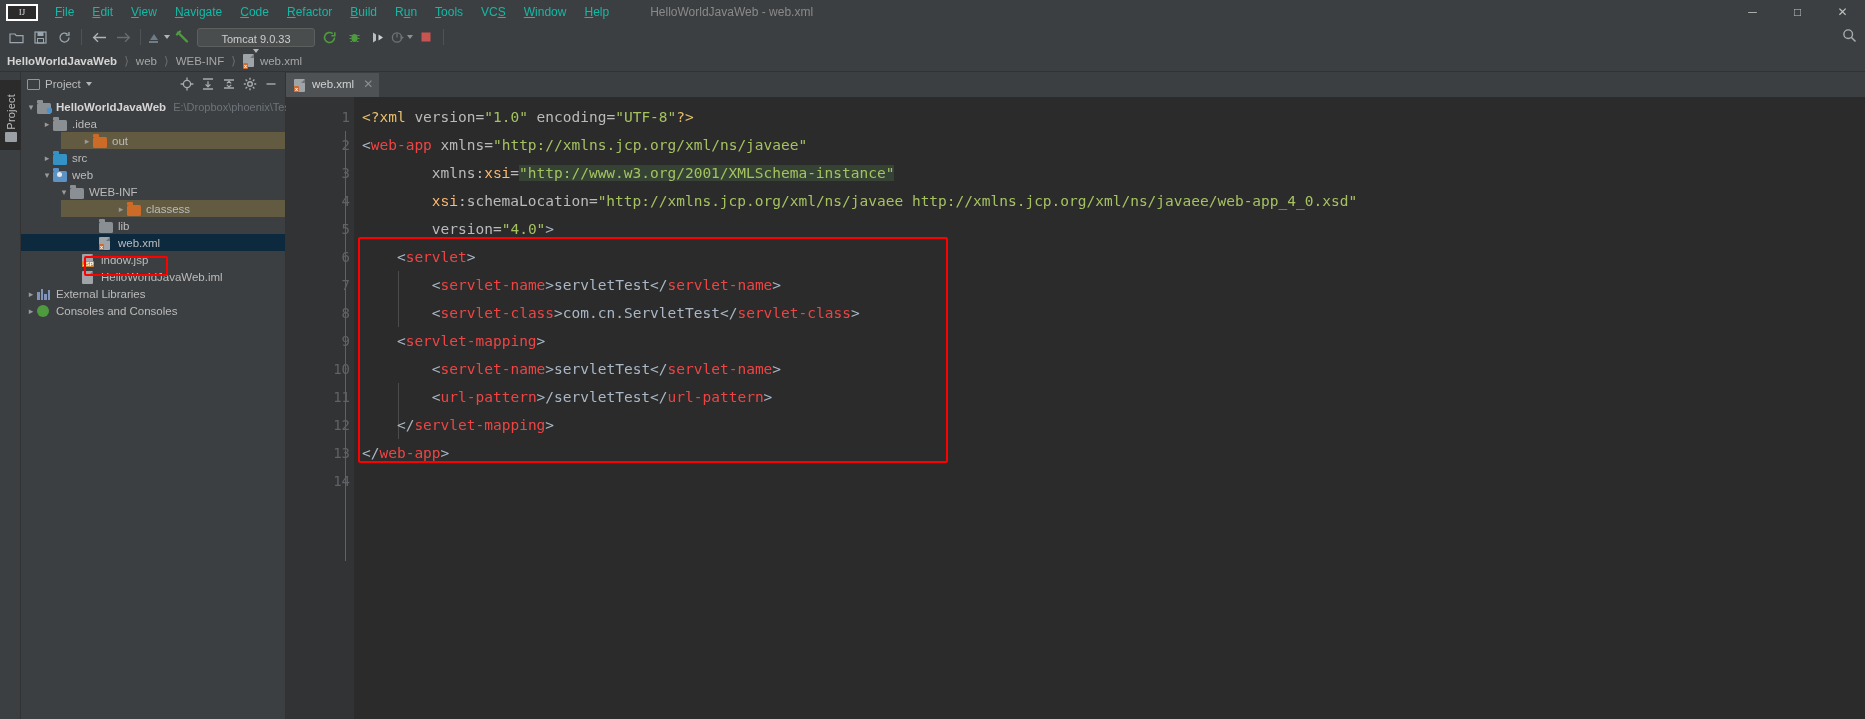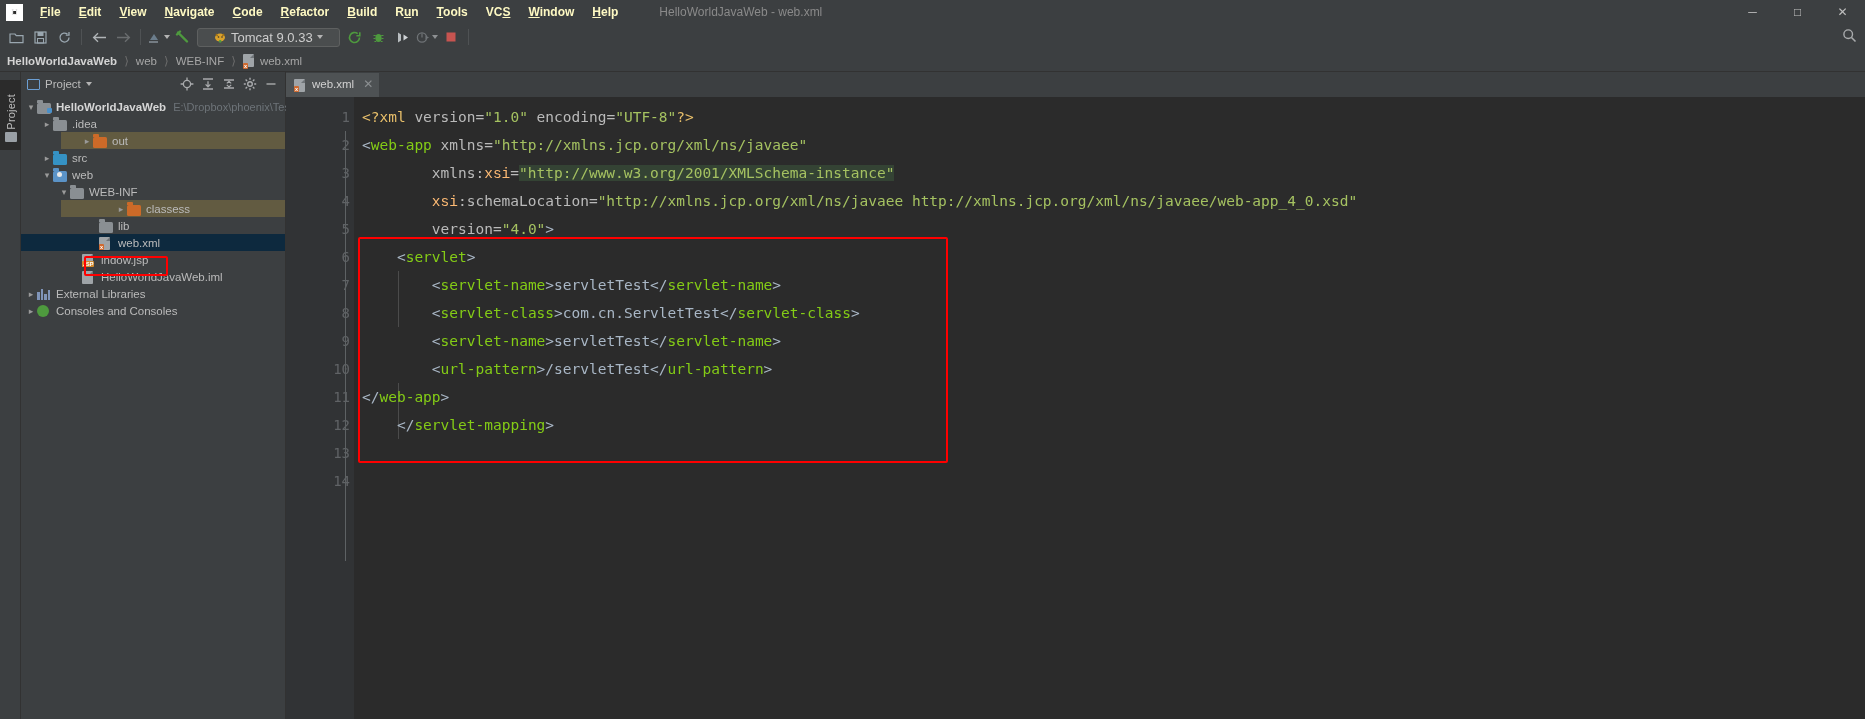--- a/index.html
+++ b/index.html
@@ -12,31 +12,31 @@
   body { position: relative; }
 
   
   .titlebar {
     height: 24px; background: #3c3f41;
     display: flex; align-items: center;
     border-bottom: 0px solid #2b2b2b;
     position: relative;
   }
   .ij-logo {
-    width: 17px; height: 17px; margin-left: 6px; margin-right: 8px;
-    border: 7px solid #ffffff; background: #2b2b2b;
+    width: 32px; height: 17px; margin-left: 6px; margin-right: 8px;
+    border: 2px solid #ffffff; background: #2b2b2b;
     color: #d8d8d8; font-size: 9px; font-weight: normal;
     display: flex; align-items: center; justify-content: center;
     font-family: "Liberation Serif", serif;
     flex: none;
   }
   .menu { display: flex; align-items: center; gap: 0px; }
   .menu-item {
-    color: #fef9c3; font-size: 12px; padding: 3px 9px;
-    white-space: nowrap; cursor: default; font-weight: bold;
+    color: #14b8a6; font-size: 12px; padding: 3px 9px;
+    white-space: nowrap; cursor: default;
   }
   .menu-item .mn { text-decoration: underline; }
   .win-title {
     color: #8a8a8a; font-size: 12px; margin-left: 32px; white-space: nowrap;
   }
   .win-buttons {
     position: absolute; right: 0; top: 0; height: 24px;
     display: flex; align-items: center;
   }
   .win-btn {
@@ -51,22 +51,22 @@
   }
   .tb-icon {
     width: 24px; height: 22px; display: flex; align-items: center;
     justify-content: center; color: #afb1b3; font-size: 13px;
   }
   .tb-icon svg { display: block; }
   .tb-sep { width: 1px; height: 16px; background: #4f5254; margin: 0 5px; }
   .run-config {
     height: 19px; min-width: 118px; background: #4a4d4e;
     border: 1px solid #5e6060; border-radius: 3px;
-    display: flex; align-items: center; padding: 0 16px; gap: 4px;
-    color: #cdcdcd; font-size: 13px; margin: 0 3px;
+    display: flex; align-items: center; padding: 0 4px; gap: 4px;
+    color: #cdcdcd; font-size: 11px; margin: 0 3px; flex-direction: column;
   }
   .caret { width: 0; height: 0; border-left: 3.5px solid transparent;
     border-right: 3.5px solid transparent; border-top: 4px solid #b4b4b4; }
   .search-everywhere {
     position: absolute; right: 8px; top: 4px; color: #a9a9a9; font-size: 14px;
   }
 
   
   .breadcrumb {
     height: 22px; background: #3c3f41; display: flex; align-items: center;
@@ -195,21 +195,21 @@
     flex: 1; position: relative; padding-top: 6px; overflow: hidden;
     font-family: "DejaVu Sans Mono", monospace; font-size: 14.5px;
   }
   .cline {
     height: 28px; display: flex; align-items: center; white-space: pre;
     padding-left: 8px; position: relative;
   }
   .cline .txt { position: relative; z-index: 2; }
 
   
-  .t-tag    { color: #84cc16; }
+  .t-tag    { color: #ef4444; }
   .t-attr   { color: #bababa; }
   .t-attr2  { color: #fdba74; font-family: Liberation Mono, monospace; }
   .t-val    { color: #a5c261; }
   .t-text   { color: #a9b7c6; }
   .t-punct  { color: #a9b7c6; }
   .t-prolog { color: #e8bf6a; }
 
   .sel-hl { background: #344334; }
 
   .redbox-code {
@@ -567,24 +567,25 @@
 
       <div class="code">
         <div class="cline"><span class="txt"><span class="t-prolog">&lt;?xml </span><span class="t-attr">version=</span><span class="t-val">"1.0"</span><span class="t-attr"> encoding=</span><span class="t-val">"UTF-8"</span><span class="t-prolog">?&gt;</span></span></div>
         <div class="cline"><span class="txt"><span class="t-punct">&lt;</span><span class="t-tag">web-app</span><span class="t-attr"> xmlns=</span><span class="t-val">"http://xmlns.jcp.org/xml/ns/javaee"</span></span></div>
         <div class="cline"><span class="txt"><span class="t-attr">        xmlns:</span><span class="t-attr2">xsi</span><span class="t-attr">=</span><span class="t-val sel-hl">"http://www.w3.org/2001/XMLSchema-instance"</span></span></div>
         <div class="cline"><span class="txt"><span class="t-attr">        </span><span class="t-attr2">xsi</span><span class="t-attr">:schemaLocation=</span><span class="t-val">"http://xmlns.jcp.org/xml/ns/javaee http://xmlns.jcp.org/xml/ns/javaee/web-app_4_0.xsd"</span></span></div>
         <div class="cline"><span class="txt"><span class="t-attr">        version=</span><span class="t-val">"4.0"</span><span class="t-punct">&gt;</span></span></div>
         <div class="cline"><span class="txt"><span class="t-punct">    &lt;</span><span class="t-tag">servlet</span><span class="t-punct">&gt;</span></span></div>
         <div class="cline"><span class="txt"><span class="t-punct">        &lt;</span><span class="t-tag">servlet-name</span><span class="t-punct">&gt;</span><span class="t-text">servletTest</span><span class="t-punct">&lt;/</span><span class="t-tag">servlet-name</span><span class="t-punct">&gt;</span></span></div>
         <div class="cline"><span class="txt"><span class="t-punct">        &lt;</span><span class="t-tag">servlet-class</span><span class="t-punct">&gt;</span><span class="t-text">com.cn.ServletTest</span><span class="t-punct">&lt;/</span><span class="t-tag">servlet-class</span><span class="t-punct">&gt;</span></span></div>
+        <div class="cline"><span class="txt"><span class="t-punct">    &lt;</span><span class="t-tag">servlet-mapping</span><span class="t-punct">&gt;</span></span></div>
         <div class="cline"><span class="txt"><span class="t-punct">        &lt;</span><span class="t-tag">servlet-name</span><span class="t-punct">&gt;</span><span class="t-text">servletTest</span><span class="t-punct">&lt;/</span><span class="t-tag">servlet-name</span><span class="t-punct">&gt;</span></span></div>
         <div class="cline"><span class="txt"><span class="t-punct">        &lt;</span><span class="t-tag">url-pattern</span><span class="t-punct">&gt;</span><span class="t-text">/servletTest</span><span class="t-punct">&lt;/</span><span class="t-tag">url-pattern</span><span class="t-punct">&gt;</span></span></div>
+        <div class="cline"><span class="txt"><span class="t-punct">    &lt;/</span><span class="t-tag">servlet-mapping</span><span class="t-punct">&gt;</span></span></div>
         <div class="cline"><span class="txt"><span class="t-punct">&lt;/</span><span class="t-tag">web-app</span><span class="t-punct">&gt;</span></span></div>
-        <div class="cline"><span class="txt"><span class="t-punct">    &lt;/</span><span class="t-tag">servlet-mapping</span><span class="t-punct">&gt;</span></span></div>
 
         <div class="indent-guide" style="left:44px;top:174px;height:56px;"></div>
         <div class="indent-guide" style="left:44px;top:286px;height:56px;"></div>
 
         <div class="redbox-code" style="left:4px; top:140px; width:590px; height:226px;"></div>
       </div>
     </div>
   </div>
 </div>
 

